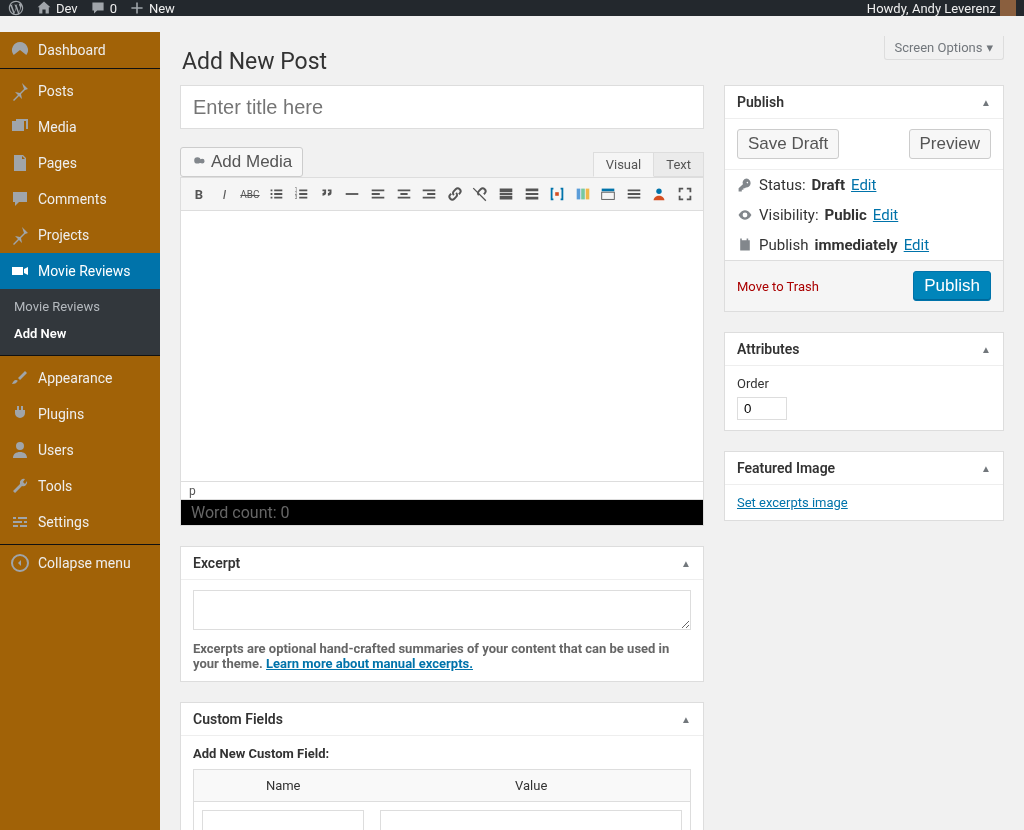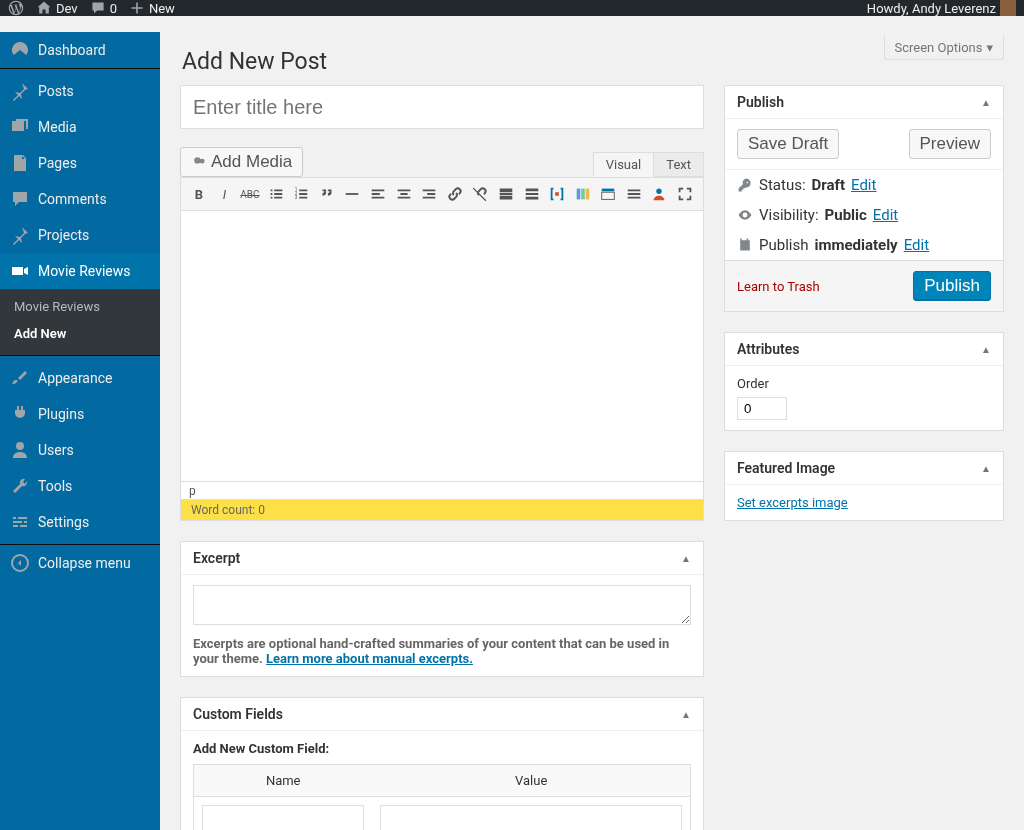--- a/index.html
+++ b/index.html
@@ -6,21 +6,21 @@
 body { font-family: -apple-system, BlinkMacSystemFont, "Segoe UI", Roboto, Oxygen-Sans, Ubuntu, Cantarell, "Helvetica Neue", sans-serif; font-size: 13px; background: #f1f1f1; color: #333; }
 
 
 .adminbar { position: fixed; top:0; left:0; right:0; height:16px; background:#23282d; color:#eee; display:flex; align-items:center; justify-content:space-between; padding:0 8px; z-index:1000; font-size:13px; }
 .adminbar-left, .adminbar-right { display:flex; align-items:center; gap:12px; }
 .adminbar-item { display:flex; align-items:center; gap:4px; color:#eee; cursor:pointer; }
 .adminbar svg { fill:#a0a5aa; width:16px; height:16px; }
 .avatar-box { width:16px; height:16px; background:#8a5f3e; display:inline-block; }
 
 
-.sidebar { position:fixed; top:32px; left:0; bottom:0; width:160px; background:#0369a1; color:#eee; overflow-y:auto; }
+.sidebar { position:fixed; top:32px; left:0; bottom:0; width:160px; background:#a16207; color:#eee; overflow-y:auto; }
 .menu-item { display:flex; align-items:center; gap:8px; padding:8px 10px; color:#eee; cursor:pointer; font-size:14px; position:relative; }
 .menu-item.current { background:#0073aa; color:#fff; }
 .menu-item.current::after { content:""; position:absolute; right:-8px; top:50%; transform:translateY(-50%); border:8px solid transparent; border-right-color:#f1f1f1; }
 .menu-item svg { width:20px; height:20px; fill:#a0a5aa; flex-shrink:0; }
 .menu-item.current svg { fill:#fff; }
 .submenu { background:#32373c; padding:4px 0 8px 0; }
 .submenu-item { padding:6px 10px 6px 14px; font-size:13px; cursor:pointer; color:#b4b9be; }
 .submenu-item.current { color:#fff; font-weight:600; }
 .menu-sep { height:5px; border-top:1px solid #111; }
 .collapse { border-top:1px solid #111; margin-top:4px; }
@@ -46,21 +46,21 @@
 .ed-tab + .ed-tab { border-left:none; }
 
 
 .editor-box { border:1px solid #ddd; background:#fff; }
 .toolbar { background:#f5f5f5; border-bottom:1px solid #ddd; padding:4px 6px; display:flex; align-items:center; gap:2px; position:relative; }
 .tb-btn { width:24px; height:24px; display:flex; align-items:center; justify-content:center; border-radius:2px; cursor:pointer; color:#555; }
 .tb-btn svg { width:18px; height:18px; fill:#555; }
 .tb-expand { margin-left:auto; }
 .editor-area { min-height:270px; background:#fff; }
 .editor-status { border-top:1px solid #ddd; padding:2px 8px 1px; font-size:12px; color:#555; background:#fff; }
-.word-count { border-top:1px solid #ddd; background:#fde047; padding:3px 10px; font-size:12px; color:#666; }
+.word-count { border-top:1px solid #ddd; background:#000000; padding:3px 10px; font-size:16px; color:#666; }
 
 
 .postbox { background:#fff; border:1px solid #ddd; margin-bottom:20px; }
 .postbox-header { padding:8px 12px; border-bottom:1px solid #eee; display:flex; justify-content:space-between; align-items:center; }
 .postbox-header h2 { font-size:14px; font-weight:600; }
 .postbox-toggle { color:#72777c; cursor:pointer; font-size:10px; }
 .postbox-body { padding:10px 12px; }
 .postbox .misc-row { padding:6px 12px; display:flex; align-items:center; gap:6px; font-size:15px; }
 .postbox .misc-row svg { width:16px; height:16px; fill:#82878c; flex-shrink:0; }
 .link { color:#0073aa; cursor:pointer; text-decoration:underline; }
@@ -411,21 +411,21 @@
         </div>
         <div class="misc-row">
           <svg viewBox="0 0 20 20">
               <path d="M4 4h12v13H4zM4 4V2h2v2m6-2v2h2V2M4 8h12"></path>
             </svg>
           <span>Publish</span>
           <b>immediately</b>
           <span class="link">Edit</span>
         </div>
         <div class="publish-actions-bottom">
-          <span class="trash-link">Learn to Trash</span>
+          <span class="trash-link">Move to Trash</span>
           <button class="btn primary">Publish</button>
         </div>
       </div>
 
       <div class="postbox">
         <div class="postbox-header">
           <h2>Attributes</h2>
           <span class="postbox-toggle">▲</span>
         </div>
         <div class="postbox-body">

